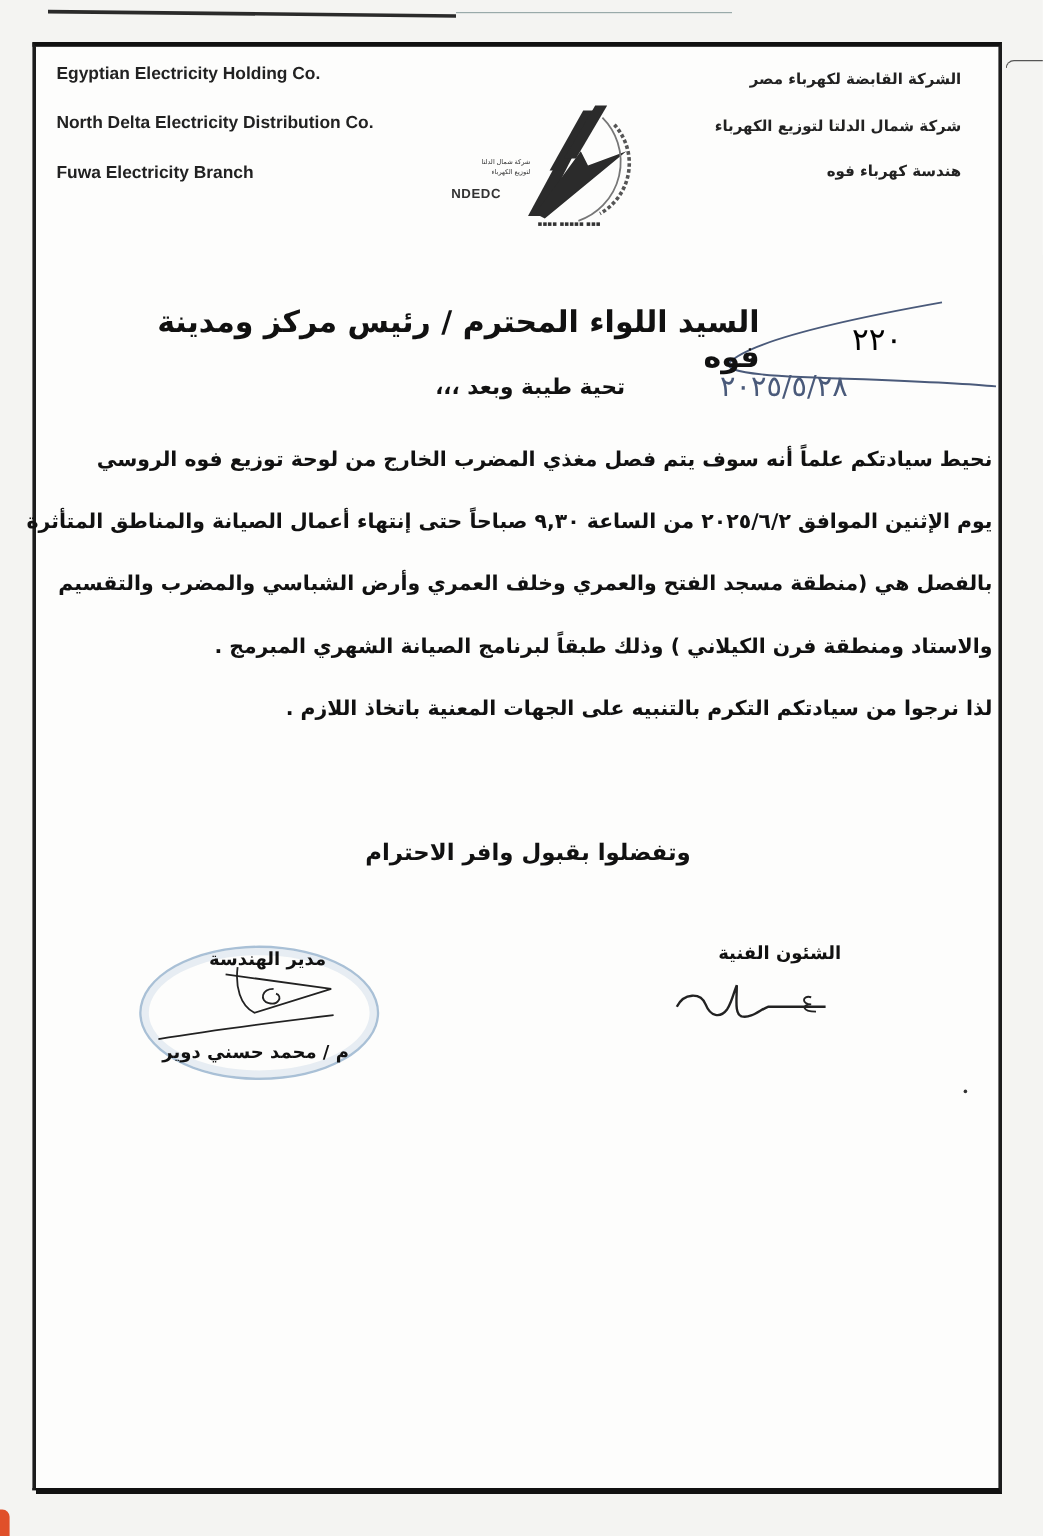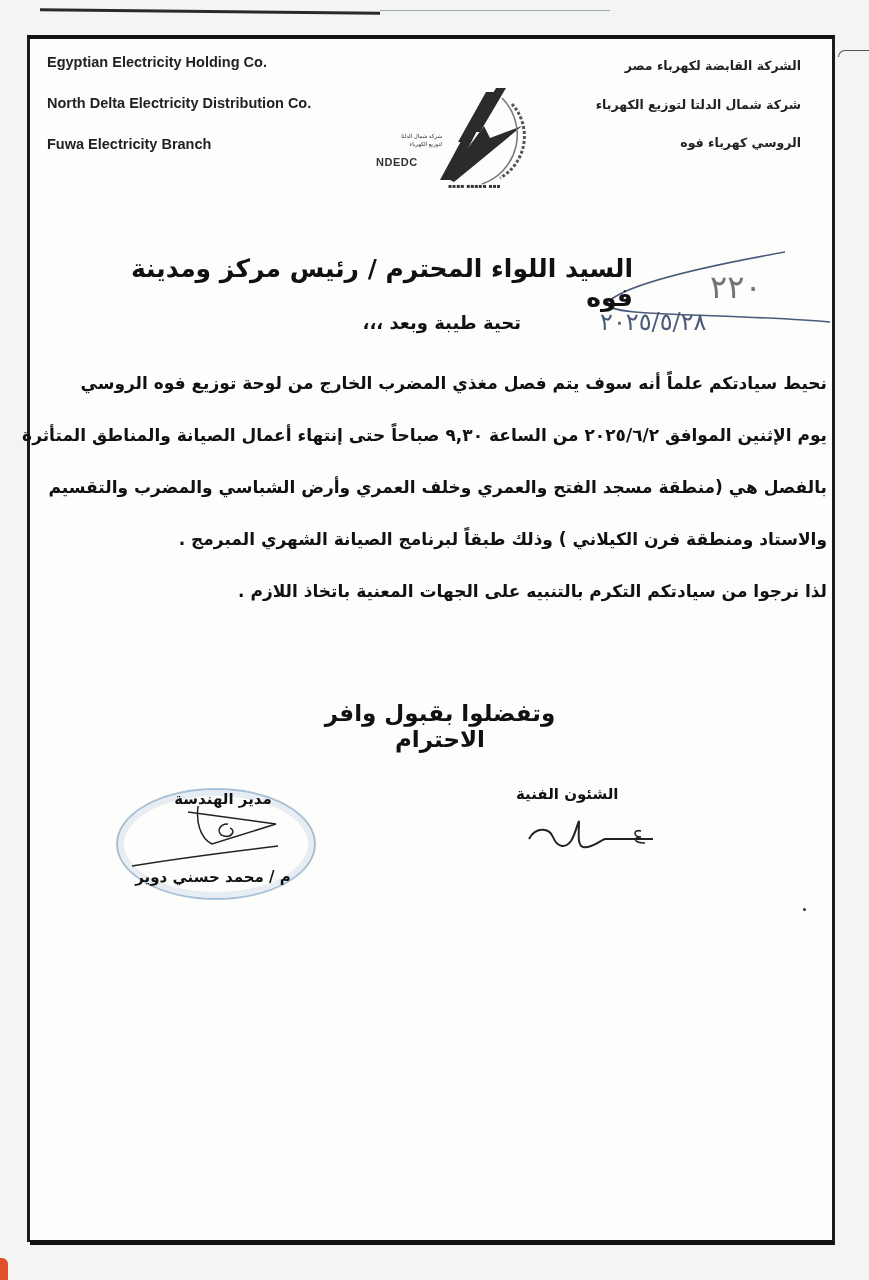--- a/index.html
+++ b/index.html
@@ -72,43 +72,43 @@
   .greeting {
     position: absolute; right: 348px; top: 312px; width: 400px;
     direction: rtl; text-align: right;
     font-size: 18px; font-weight: bold; color: #111;
   }
   .handwritten {
     position: absolute; left: 590px; top: 250px; width: 250px; height: 95px;
   }
   .hw-number {
     position: absolute; left: 120px; top: 18px; font-family: "DejaVu Serif", serif;
-    font-size: 32px; color: #737373; letter-spacing: 6px; direction: rtl;
+    font-size: 26px; color: #000000; letter-spacing: 6px; direction: rtl;
   }
   .hw-date {
     position: absolute; left: 10px; top: 58px; font-family: "DejaVu Serif", serif;
     font-size: 24px; color: #4a5a7a; letter-spacing: 2px; direction: rtl; white-space: nowrap;
   }
 
   .body-text {
     position: absolute; left: 40px; top: 368px; width: 787px;
     direction: rtl; text-align: justify; text-align-last: right;
     font-size: 17px; font-weight: bold; color: #111;
   }
   .body-text .line { height: 52px; line-height: 30px; white-space: nowrap; overflow: visible; text-align: right; }
 
   .closing {
     position: absolute; left: 290px; top: 700px; width: 300px;
     direction: rtl; text-align: center;
-    font-size: 23px; font-weight: bold; color: #111;
+    font-size: 19px; font-weight: bold; color: #111;
   }
 
   .sig-right {
-    position: absolute; left: 516px; top: 785px; width: 150px;
-    direction: rtl; text-align: left;
+    position: absolute; left: 551px; top: 785px; width: 150px;
+    direction: rtl; text-align: right;
   }
   .sig-right .title { font-size: 15px; font-weight: bold; color: #111; }
   .sig-right svg { display: block; margin: 8px auto 0; }
 
   .sig-left {
     position: absolute; left: 108px; top: 780px; width: 220px; height: 130px;
   }
   .stamp {
     position: absolute; left: 8px; top: 8px; width: 196px; height: 108px;
     border: 2px solid #a9c0d6; border-radius: 50%;
@@ -156,21 +156,21 @@
   <div class="logo-caption">
     <div>شركة شمال الدلتا</div>
     <div>لتوزيع الكهرباء</div>
   </div>
   <div class="logo-abbr">NDEDC</div>
 </div>
 
 <div class="header-ar">
   <div>الشركة القابضة لكهرباء مصر</div>
   <div>شركة شمال الدلتا لتوزيع الكهرباء</div>
-  <div>الروسي كهرباء فوه</div>
+  <div>هندسة كهرباء فوه</div>
 </div>
 
 <div class="handwritten">
   <svg width="250" height="95" viewBox="0 0 250 95" style="position:absolute;left:0;top:0">
     <path d="M195,2 C150,10 40,30 18,52 C10,62 60,64 130,66 C180,68 220,70 240,72" fill="none" stroke="#4a5a7a" stroke-width="1.6"></path>
   </svg>
   <div class="hw-number">٢٢٠</div>
   <div class="hw-date">٢٠٢٥/٥/٢٨</div>
 </div>
 

